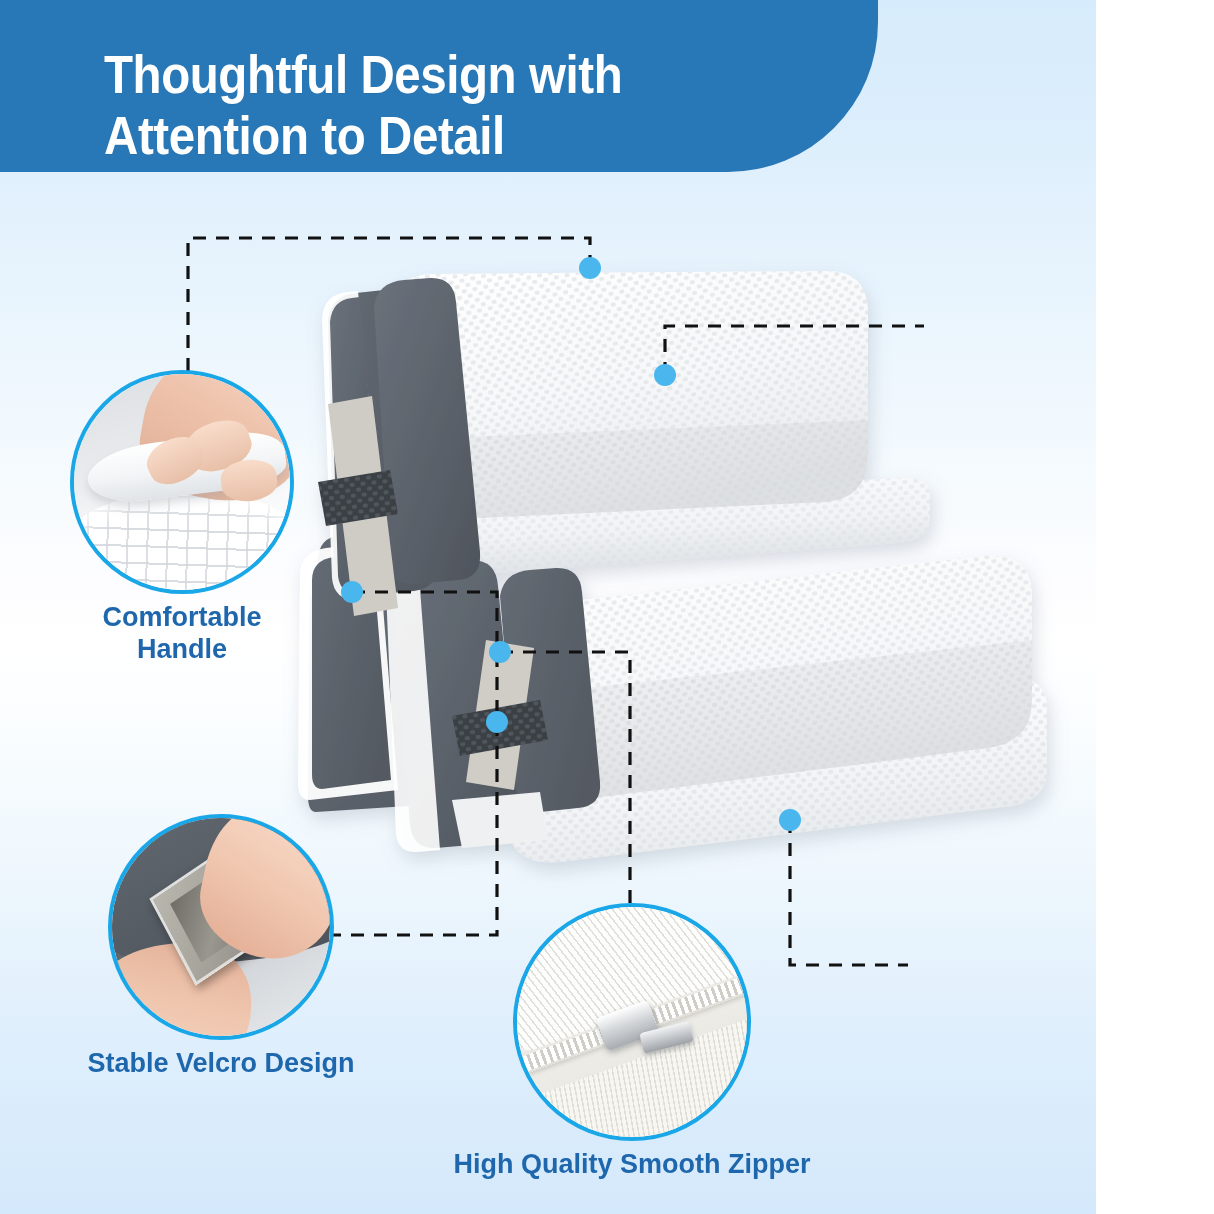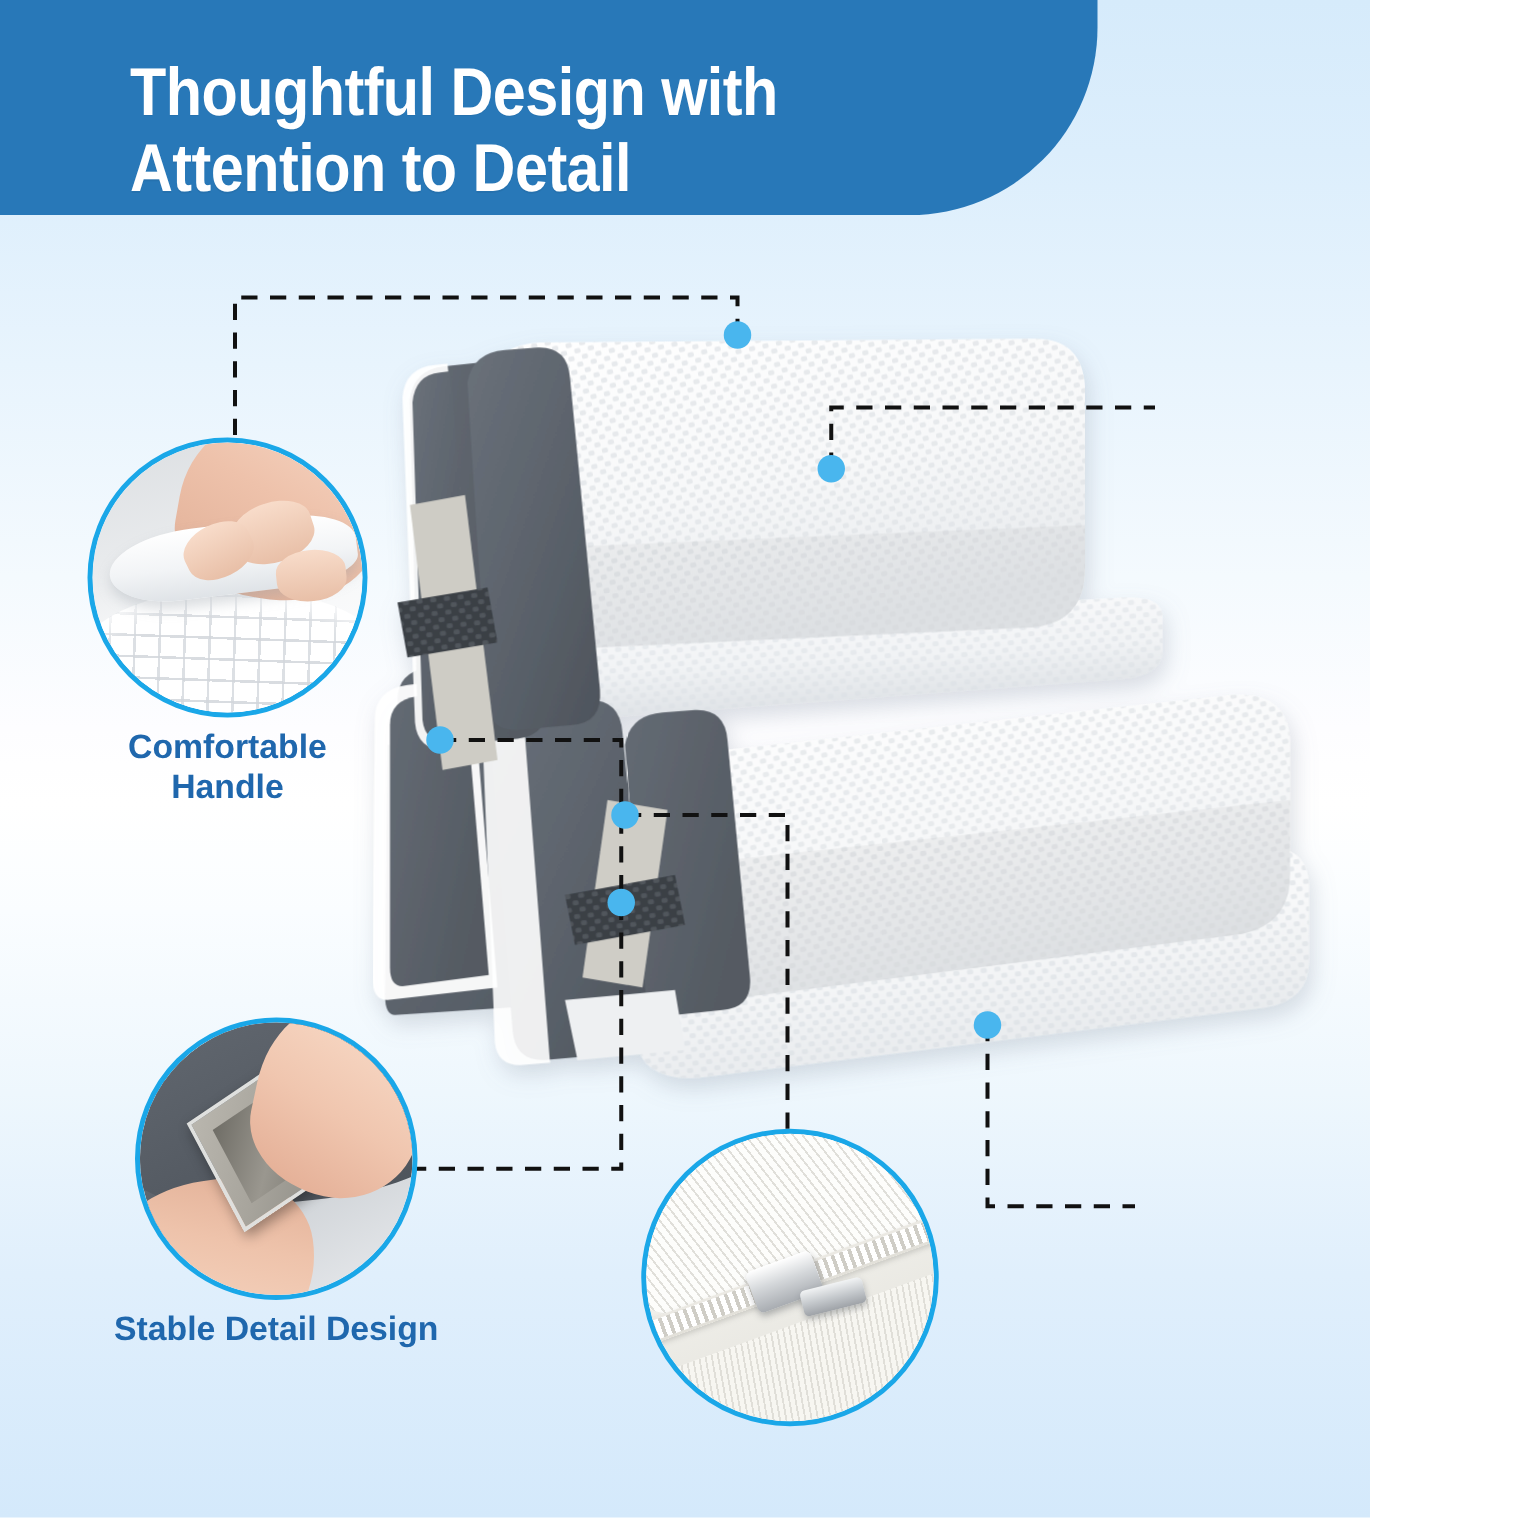--- a/index.html
+++ b/index.html
@@ -324,21 +324,21 @@
   </svg>
 
   <div class="dot" style="left:590px;top:268px"></div>
   <div class="dot" style="left:665px;top:375px"></div>
   <div class="dot" style="left:352px;top:592px"></div>
   <div class="dot" style="left:500px;top:652px"></div>
   <div class="dot" style="left:497px;top:722px"></div>
   <div class="dot" style="left:790px;top:820px"></div>
 
 
-  <div class="callout" style="left:70px;top:350px;">
+  <div class="callout" style="left:70px;top:370px;">
     <div class="circle" style="width:224px;height:224px;">
       <div class="inner ph-handle">
         <div class="bed"></div>
         <div class="hand"></div>
         <div class="flap"></div>
         <div class="finger f1"></div>
         <div class="finger f2"></div>
         <div class="finger f3"></div>
       </div>
     </div>
@@ -348,29 +348,30 @@
 
   <div class="callout" style="left:108px;top:814px;">
     <div class="circle" style="width:226px;height:226px;">
       <div class="inner ph-velcro">
         <div class="darkcloth"></div>
         <div class="hand3"></div>
         <div class="patch"></div>
         <div class="hand2"></div>
       </div>
     </div>
-    <div class="clabel" style="top:234px;">Stable Detail Design</div>
+    <div class="clabel" style="top:234px;">Stable Velcro Design</div>
   </div>
 
   <div class="callout" style="left:513px;top:903px;">
     <div class="circle" style="width:238px;height:238px;">
       <div class="inner ph-zip">
         <div class="cloth-top"></div>
         <div class="cloth-bot"></div>
         <div class="teeth"></div>
         <div class="slider"></div>
         <div class="pull"></div>
       </div>
     </div>
+    <div class="clabel" style="top:246px;">High Quality Smooth Zipper</div>
   </div>
 
 
 </div>
 
 </body></html>

